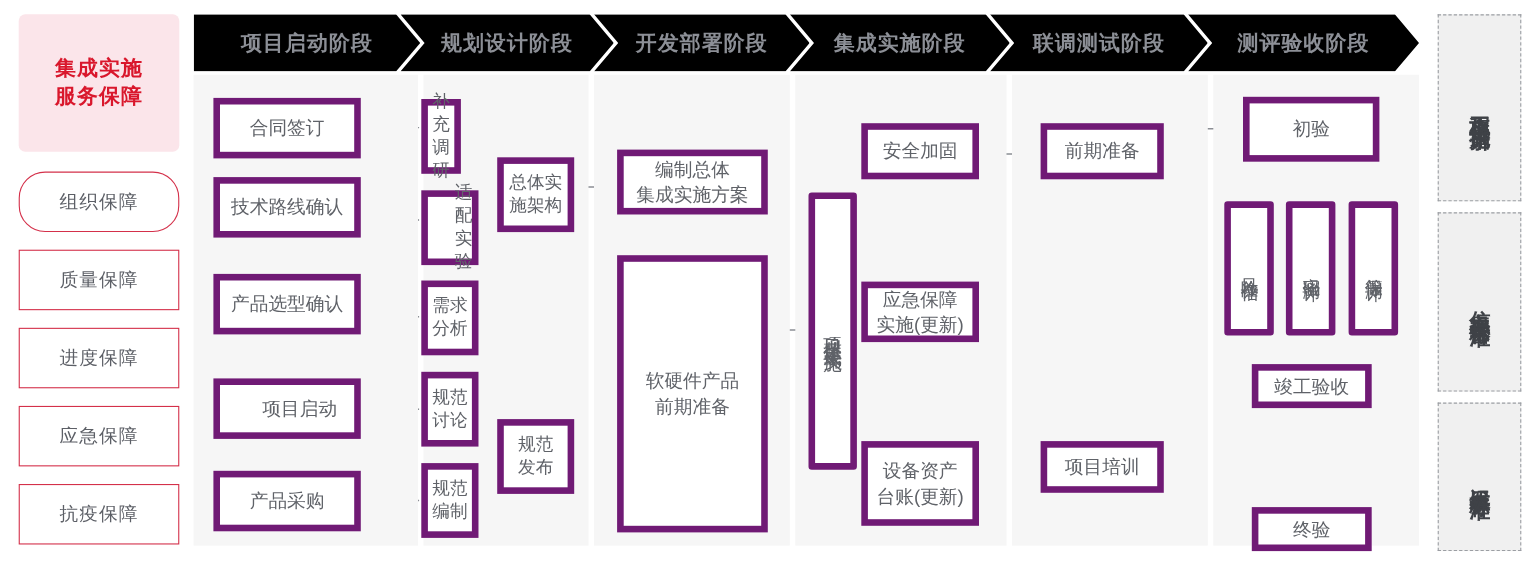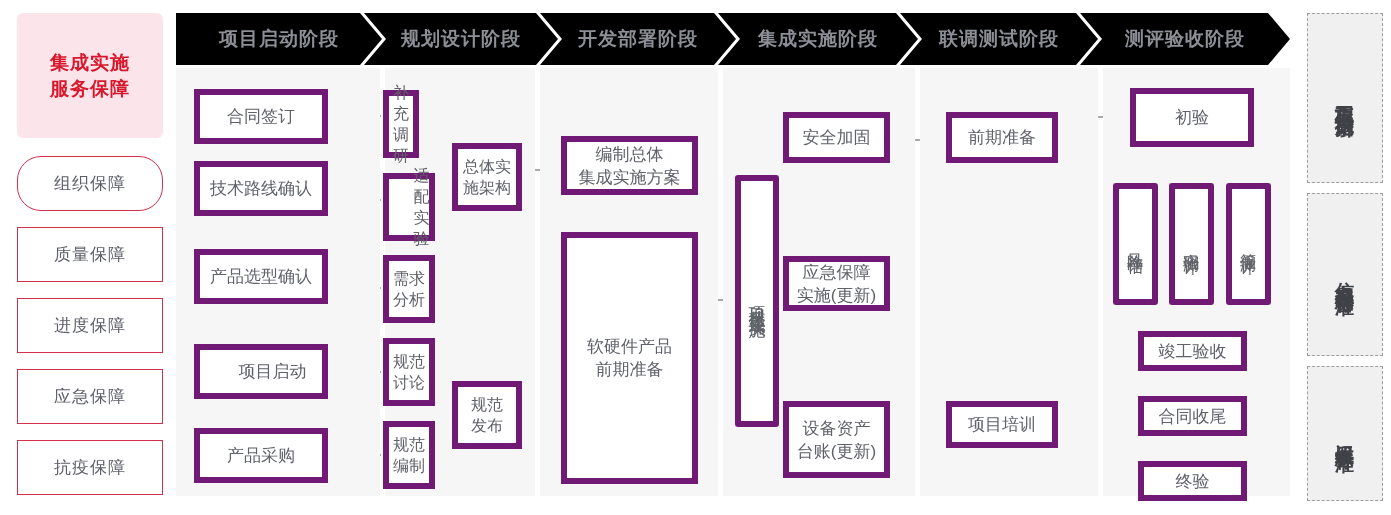--- a/index.html
+++ b/index.html
@@ -242,21 +242,20 @@
 台账(更新)</div>
 
   <div class="abs node" style="left:946px;top:112px;width:112px;height:51px;">前期准备</div>
   <div class="abs node" style="left:946px;top:401px;width:112px;height:47px;">项目培训</div>
 
   <div class="abs node" style="left:1130px;top:88px;width:124px;height:59px;">初验</div>
   <div class="abs node vert small" style="left:1113px;top:183px;width:45px;height:122px;">风险评估</div>
   <div class="abs node vert small" style="left:1169px;top:183px;width:45px;height:122px;">密码测评</div>
   <div class="abs node vert small" style="left:1226px;top:183px;width:45px;height:122px;">等保测评</div>
   <div class="abs node" style="left:1138px;top:331px;width:109px;height:40px;">竣工验收</div>
-  <div class="abs node" style="left:1138px;top:396px;width:109px;height:40px;">合同收尾</div>
   <div class="abs node" style="left:1138px;top:461px;width:109px;height:40px;">终验</div>
 
   <div class="abs std-box" style="left:1307px;top:13px;width:76px;height:170px;">
     <div class="std-text">工程项目实施指引</div>
   </div>
   <div class="abs std-box" style="left:1307px;top:193px;width:76px;height:163px;">
     <div class="std-text">信息安全保密标准</div>
   </div>
   <div class="abs std-box" style="left:1307px;top:366px;width:76px;height:135px;">
     <div class="std-text">运维服务标准</div>

